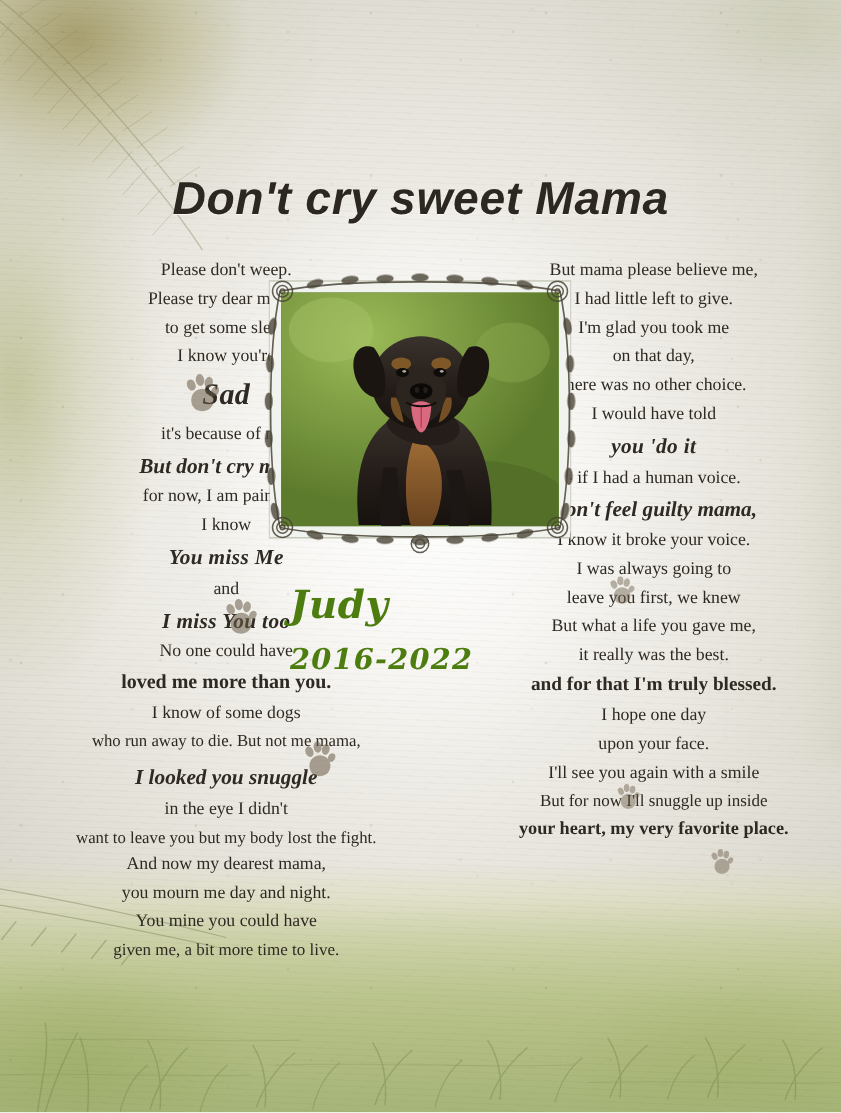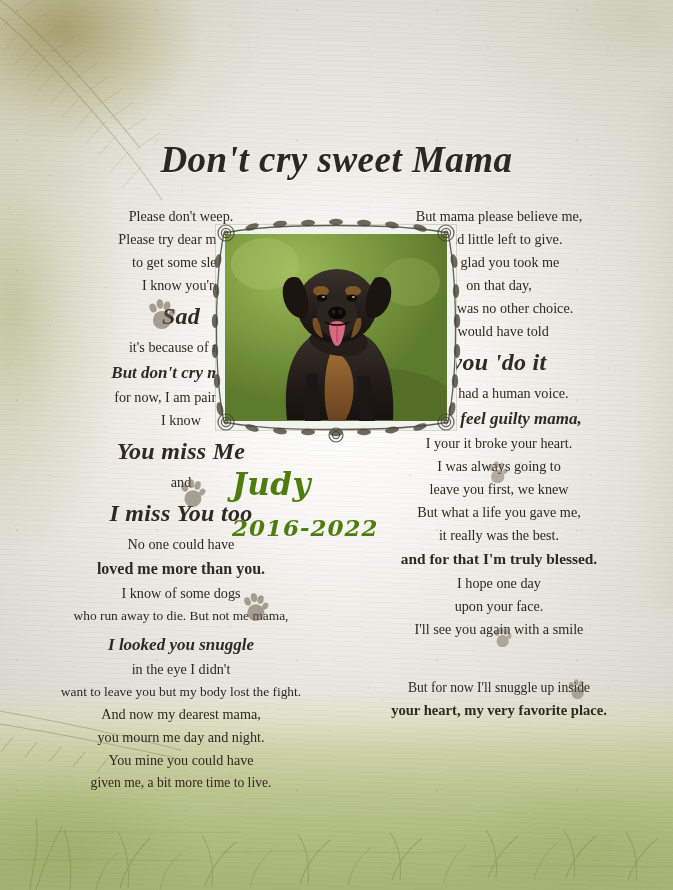--- a/index.html
+++ b/index.html
@@ -122,43 +122,43 @@
     width: 260px; height: 270px;
     opacity: 0.55;
   }
 
   
   .title {
     position: absolute;
     left: 0; top: 138px;
     width: 673px;
     text-align: center;
-    font-family: Liberation Serif, serif;
+    font-family: Liberation Sans, sans-serif;
     font-style: italic;
     font-weight: 700;
     font-size: 37px;
     letter-spacing: 0.5px;
     color: #2d2721;
     text-shadow: 0 1px 0 rgba(255,255,255,0.7);
   }
 
   
   .col {
     position: absolute;
     font-family: Liberation Serif, serif;
     color: #2e2922;
     font-size: 14.2px;
     line-height: 1.62;
   }
   .col-left  { left: 16px;  top: 205px; width: 330px; text-align: center; }
-  .col-right { right: 24px; top: 205px; width: 300px; text-align: center; }
+  .col-right { right: 0; top: 205px; width: 300px; text-align: center; }
   .col .ln { white-space: nowrap; }
   .big {
     font-weight: 700;
-    font-size: 24px;
+    font-size: 17px;
     font-style: italic;
     letter-spacing: 0.3px;
   }
   .big2 {
     font-weight: 700;
     font-size: 17px;
     font-style: italic;
   }
   .semib { font-weight: 700; }
 
@@ -349,30 +349,30 @@
   <div class="col col-right">
     <div class="ln">But mama please believe me,</div>
     <div class="ln">I had little left to give.</div>
     <div class="ln">I'm glad you took me</div>
     <div class="ln">on that day,</div>
     <div class="ln">there was no other choice.</div>
     <div class="ln">I would have told</div>
     <div class="ln big">you 'do it</div>
     <div class="ln">- if I had a human voice.</div>
     <div class="ln big2">Don't feel guilty mama,</div>
-    <div class="ln">I your it broke your heart.</div>
+    <div class="ln">I know it broke your voice.</div>
     <div class="ln">I was always going to</div>
     <div class="ln">leave you first, we knew</div>
     <div class="ln">But what a life you gave me,</div>
     <div class="ln">it really was the best.</div>
     <div class="ln semib" style="font-size:15.4px;">and for that I'm truly blessed.</div>
     <div class="ln">I hope one day</div>
     <div class="ln">upon your face.</div>
     <div class="ln">I'll see you again with a smile</div>
-    <div class="ln" style="font-size:13.6px;margin-top:36px;">But for now I'll snuggle up inside</div>
+    <div class="ln" style="font-size:13.6px;">But for now I'll snuggle up inside</div>
     <div class="ln semib" style="font-size:14.6px;">your heart, my very favorite place.</div>
   </div>
 
   <div class="photo-wrap">
     <div class="photo-frame">
       <div class="photo-img"></div>
       <svg class="dog" viewBox="0 0 222 187" preserveAspectRatio="xMidYMid slice">
         <defs>
           <radialGradient id="bokeh" cx="30%" cy="20%" r="70%">
             <stop offset="0%" stop-color="#9bbb58"></stop>

